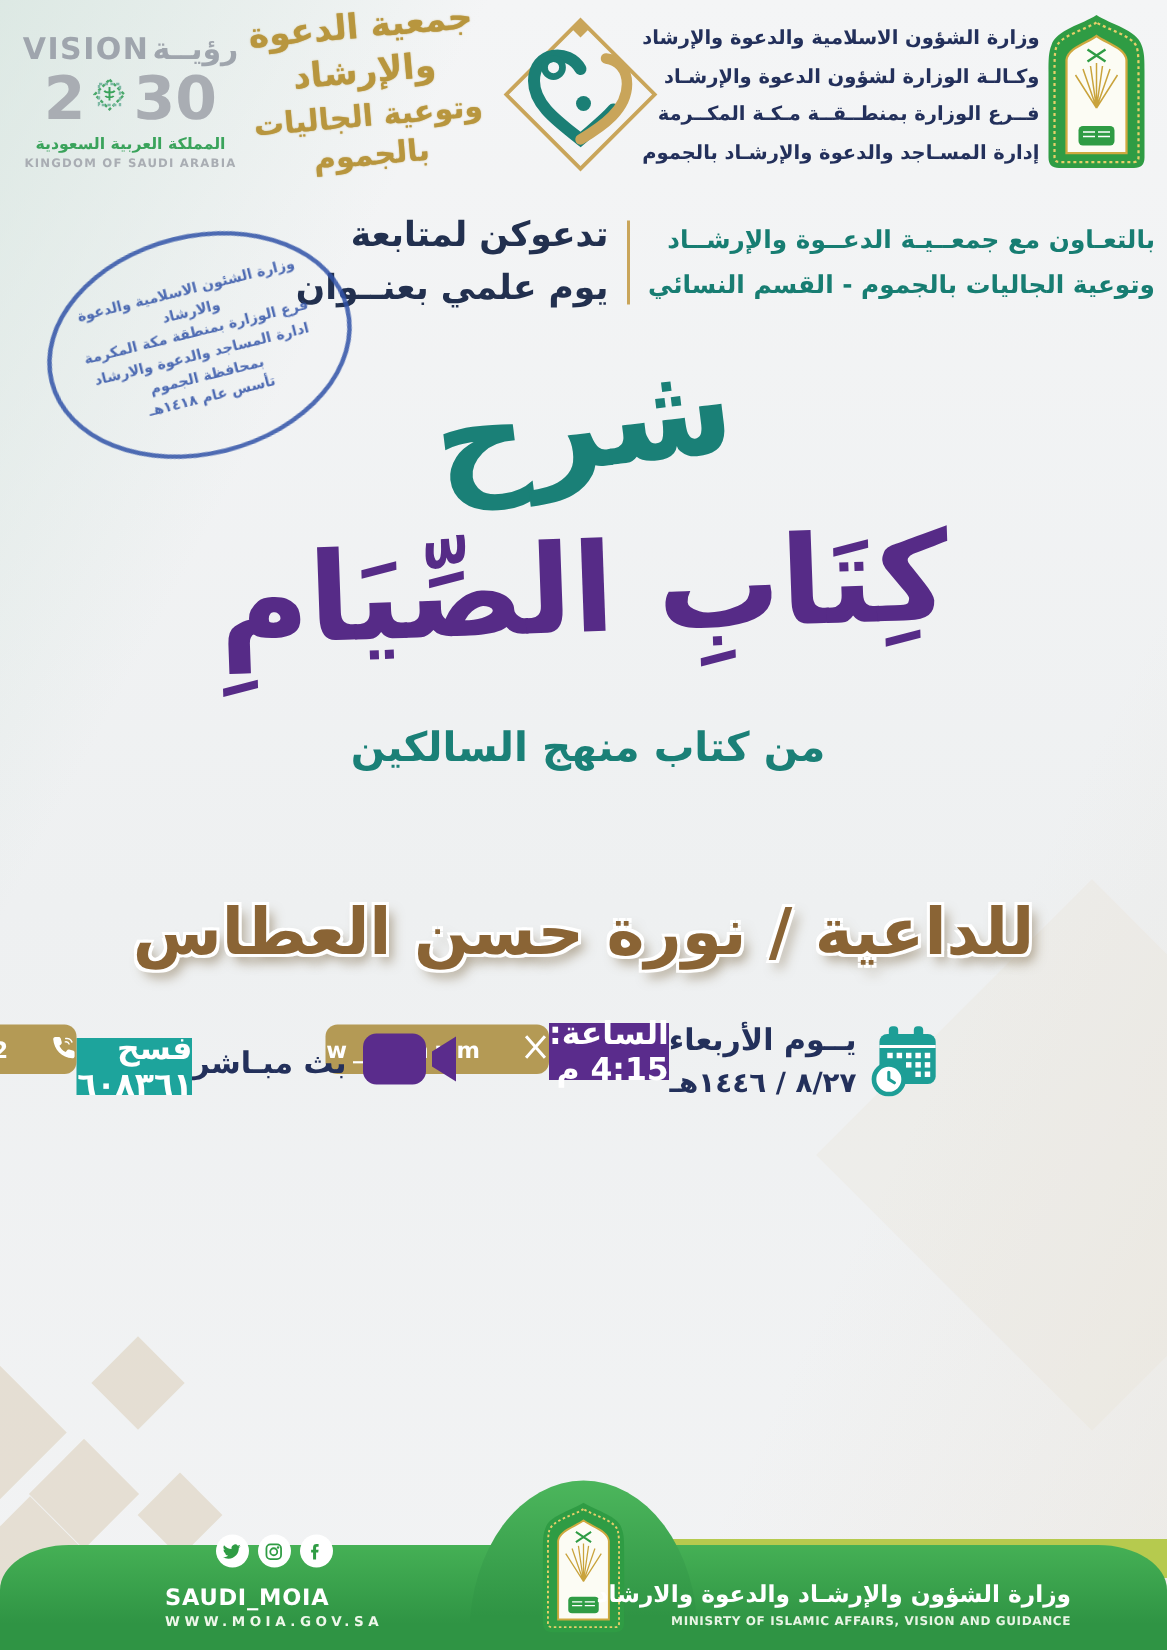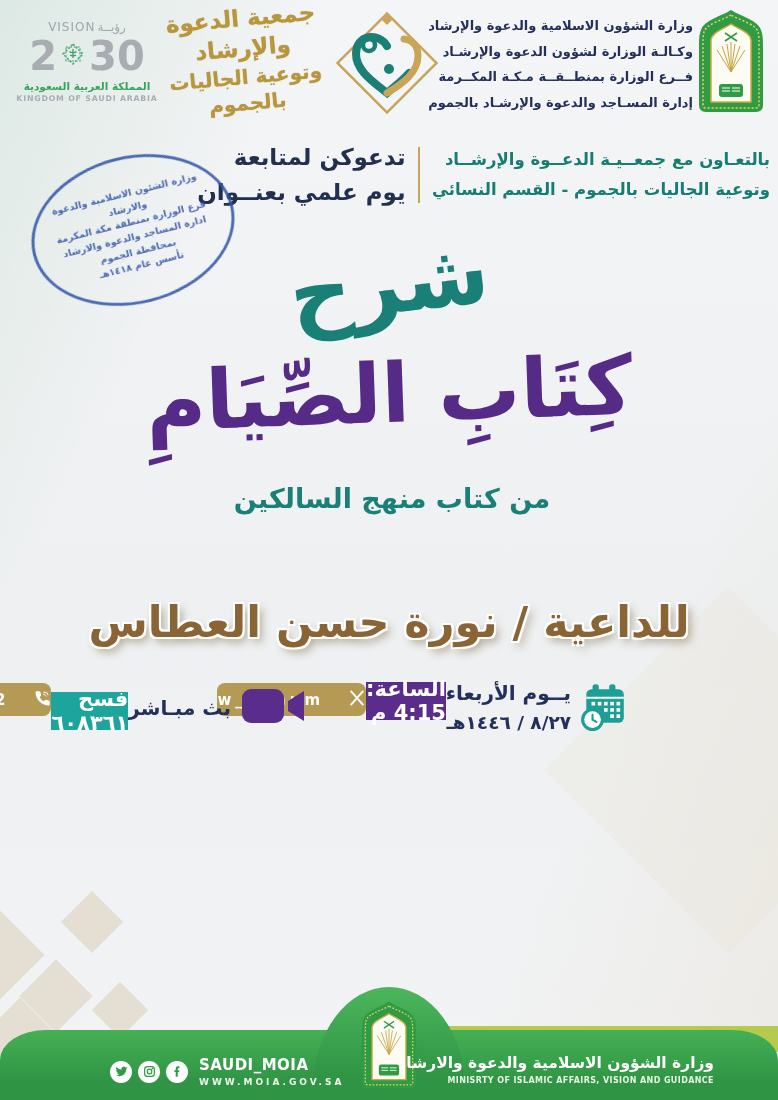--- a/index.html
+++ b/index.html
@@ -16,21 +16,21 @@
   .bg-pattern .d{position:absolute;background:#dccfb9;transform:rotate(45deg);}
   .d1{left:10px;top:60px;width:70px;height:70px;}
   .d2{left:80px;top:110px;width:52px;height:52px;background:#e4dac7;}
   .d3{left:120px;top:40px;width:44px;height:44px;background:#e8e0cf;}
   .d4{left:40px;top:150px;width:60px;height:60px;background:#e1d6c2;}
   .d5{left:150px;top:130px;width:40px;height:40px;background:#ece5d6;}
   .bg-diamond-right{position:absolute;right:-80px;top:640px;width:260px;height:260px;background:#e7ddcb;opacity:.22;transform:rotate(45deg);pointer-events:none;}
 
   
   .vision{position:absolute;left:12px;top:20px;width:150px;text-align:center;}
-  .vision-row1{display:flex;justify-content:center;align-items:center;gap:2px;color:#9fa5ad;font-size:12px;font-weight:normal;letter-spacing:1px;}
+  .vision-row1{display:flex;justify-content:center;align-items:center;gap:2px;color:#9fa5ad;font-size:20px;font-weight:bold;letter-spacing:1px;}
   .vision-year{display:flex;justify-content:center;align-items:center;gap:1px;color:#a9adb3;font-size:40px;font-weight:bold;line-height:1;margin-top:2px;}
   .vision-ar{margin-top:4px;font-size:10.5px;font-weight:bold;color:#3aa35b;}
   .vision-en{margin-top:2px;font-size:7.8px;font-weight:bold;color:#a9adb3;letter-spacing:.8px;}
 
   .gold-stamp{position:absolute;left:146px;top:4px;width:196px;height:112px;transform:rotate(-5deg);
     display:flex;flex-direction:column;justify-content:center;text-align:center;
     color:#b8963e;font-weight:bold;line-height:1.3;text-shadow:0 0 1px rgba(184,150,62,.8);}
   .gold-stamp .l1{font-size:23px;}
   .gold-stamp .l2{font-size:20px;}
 
@@ -79,21 +79,21 @@
 
   
   .footer-sliver{position:absolute;right:0;bottom:48px;width:48%;height:26px;background:#b6ca4e;}
   .footer-band{position:absolute;bottom:0;left:0;width:778px;height:70px;
     background:linear-gradient(180deg,#45b055 0%,#2f9444 75%);
     border-radius:46px 46px 0 0 / 30px 30px 0 0;}
   .footer-arch{position:absolute;bottom:0;left:50%;transform:translateX(-50%);width:152px;height:113px;
     background:linear-gradient(180deg,#4cb65c 0%,#2f9444 80%);
     border-radius:76px 76px 0 0 / 102px 102px 0 0;}
   .footer-emblem{position:absolute;bottom:5px;left:50%;transform:translateX(-50%);}
-  .footer-left{position:absolute;left:110px;bottom:13px;display:flex;align-items:center;gap:11px;}
+  .footer-left{position:absolute;left:110px;bottom:13px;display:flex;align-items:center;gap:11px;flex-direction:column;}
   .socials{display:flex;gap:6px;}
   .soc{width:22px;height:22px;border-radius:50%;background:#fff;display:flex;align-items:center;justify-content:center;}
   .footer-handle{color:#fff;font-weight:bold;font-size:15px;letter-spacing:.5px;}
   .footer-site{color:#eef7ea;font-size:9px;font-weight:bold;letter-spacing:3px;margin-top:3px;}
   .footer-right{position:absolute;right:64px;bottom:15px;text-align:right;}
   .fr-ar{color:#fff;font-weight:bold;font-size:15.5px;direction:rtl;}
   .fr-en{color:#e8f4e4;font-size:8px;font-weight:bold;letter-spacing:.4px;margin-top:4px;}
 </style>
 </head>
 <body>
@@ -307,17 +307,17 @@
         </svg>
       </span>
     </div>
     <div>
       <div class="footer-handle">SAUDI_MOIA</div>
       <div class="footer-site">WWW.MOIA.GOV.SA</div>
     </div>
   </div>
 
   <div class="footer-right">
-    <div class="fr-ar">وزارة الشؤون الاسلامية والدعوة والارشاد</div>
+    <div class="fr-ar">وزارة الشؤون والإرشـاد والدعوة والارشاد</div>
     <div class="fr-en">MINISRTY OF ISLAMIC AFFAIRS, VISION AND GUIDANCE</div>
   </div>
 
 </div>
 
 </body></html>

